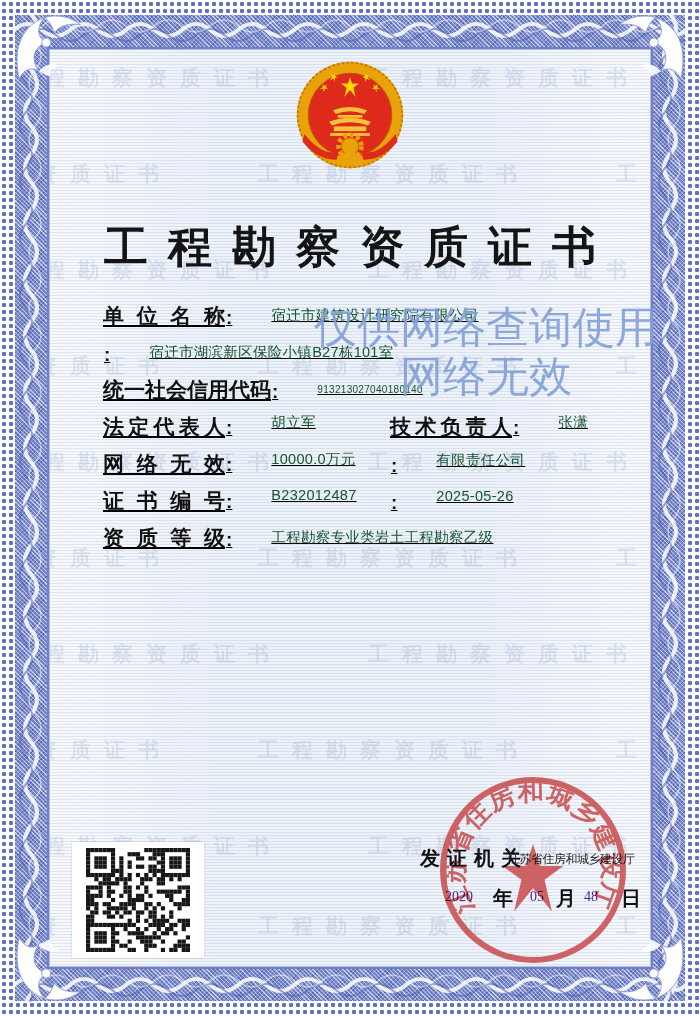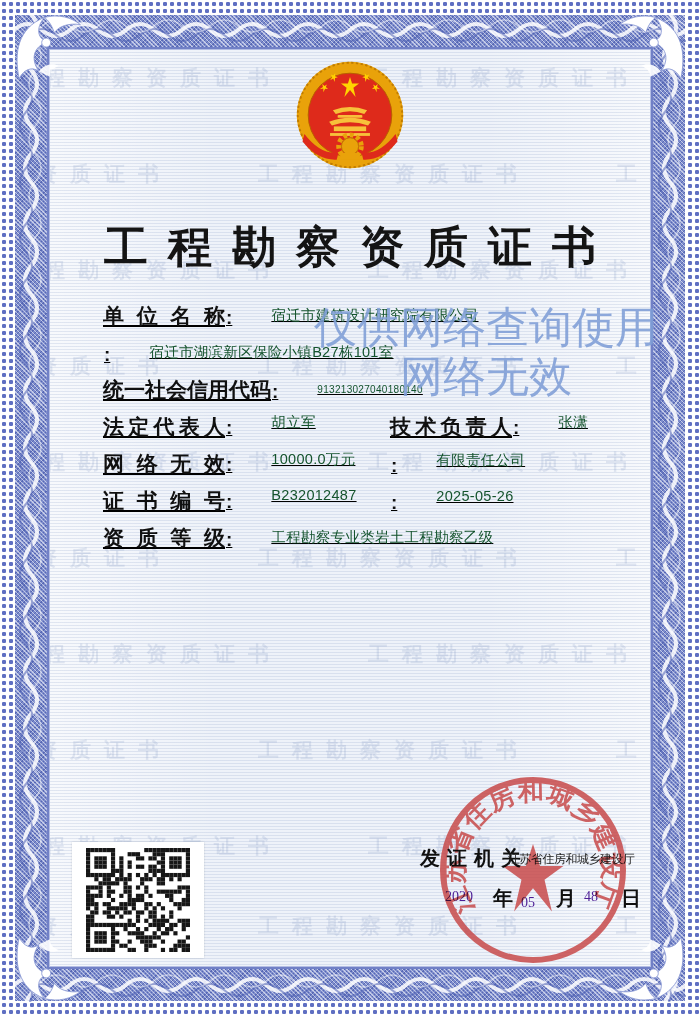--- a/index.html
+++ b/index.html
@@ -63,21 +63,21 @@
   .qr-box svg{position:absolute;left:14px;top:6px;width:104px;height:104px;}
 
   .issuer-label{position:absolute;left:420px;top:845px;font-size:20px;font-weight:bold;
     color:#101010;letter-spacing:7px;white-space:nowrap;}
   .issuer-value{position:absolute;left:508px;top:851px;font-size:12px;color:#222;
     letter-spacing:-.5px;white-space:nowrap;}
   .date-row{position:absolute;left:445px;top:885px;width:210px;height:24px;}
   .date-row span{position:absolute;white-space:nowrap;}
   .d-num{font-family:"Liberation Serif","DejaVu Serif",serif;font-size:14px;color:#4c1d95;top:4px;}
   .d-unit{font-size:20px;font-weight:bold;color:#101010;top:0;}
-  .dy{left:0;} .du1{left:48px;} .dm{left:76px;margin-top:6px;} .du2{left:111px;} .dd{left:139px;} .du3{left:176px;}
+  .dy{left:0;} .du1{left:48px;} .dm{left:85px;} .du2{left:111px;} .dd{left:139px;} .du3{left:176px;}
 
   .seal{position:absolute;left:433px;top:770px;width:200px;height:200px;z-index:13;
     opacity:.82;mix-blend-mode:multiply;}
 </style>
 </head>
 <body>
 
 <div class="page">
 
   <div class="lace"></div>

